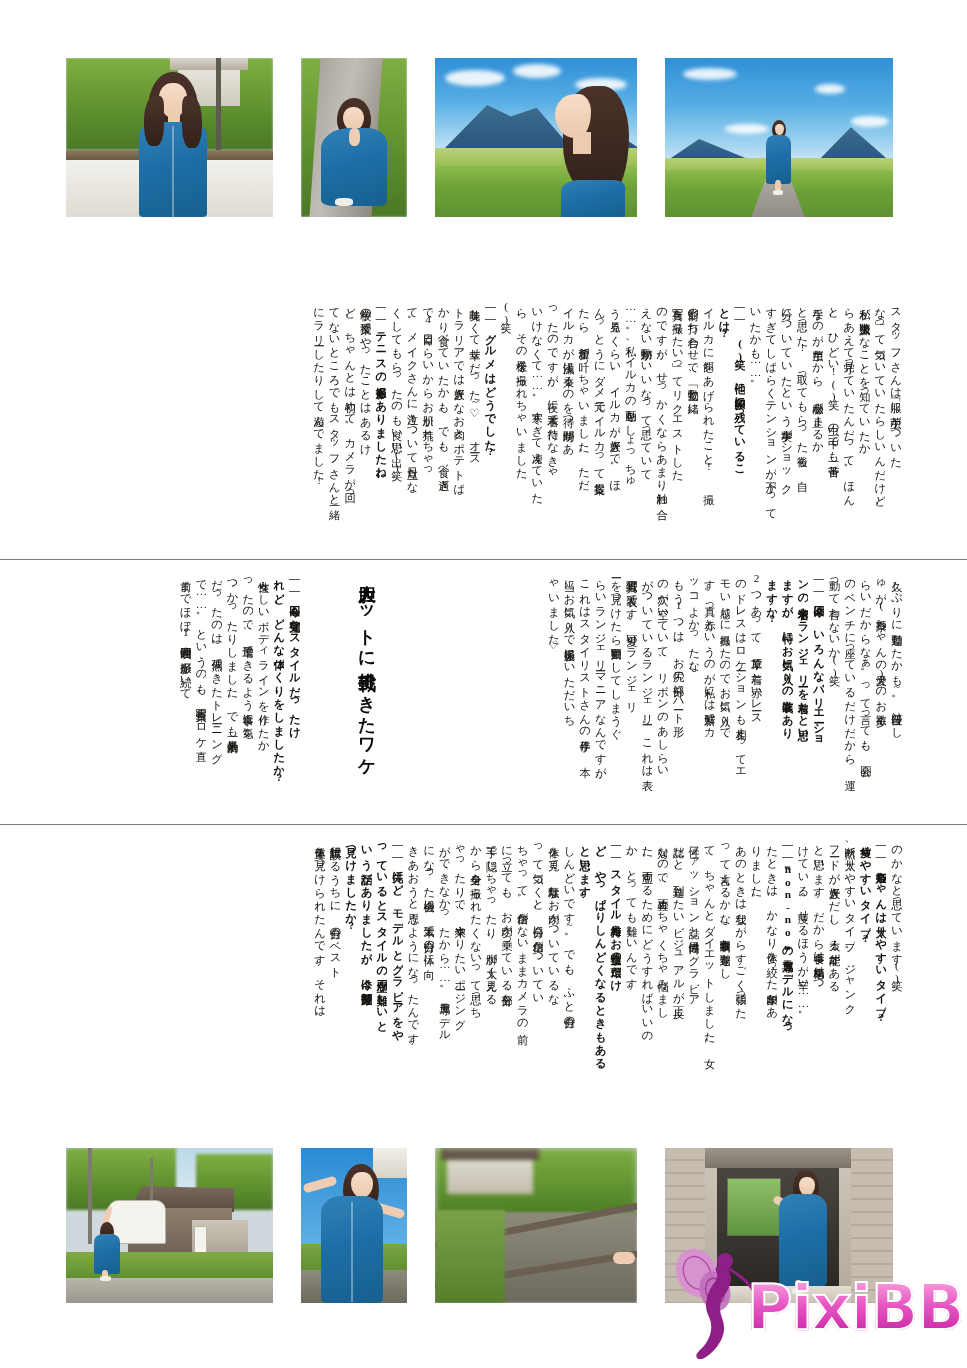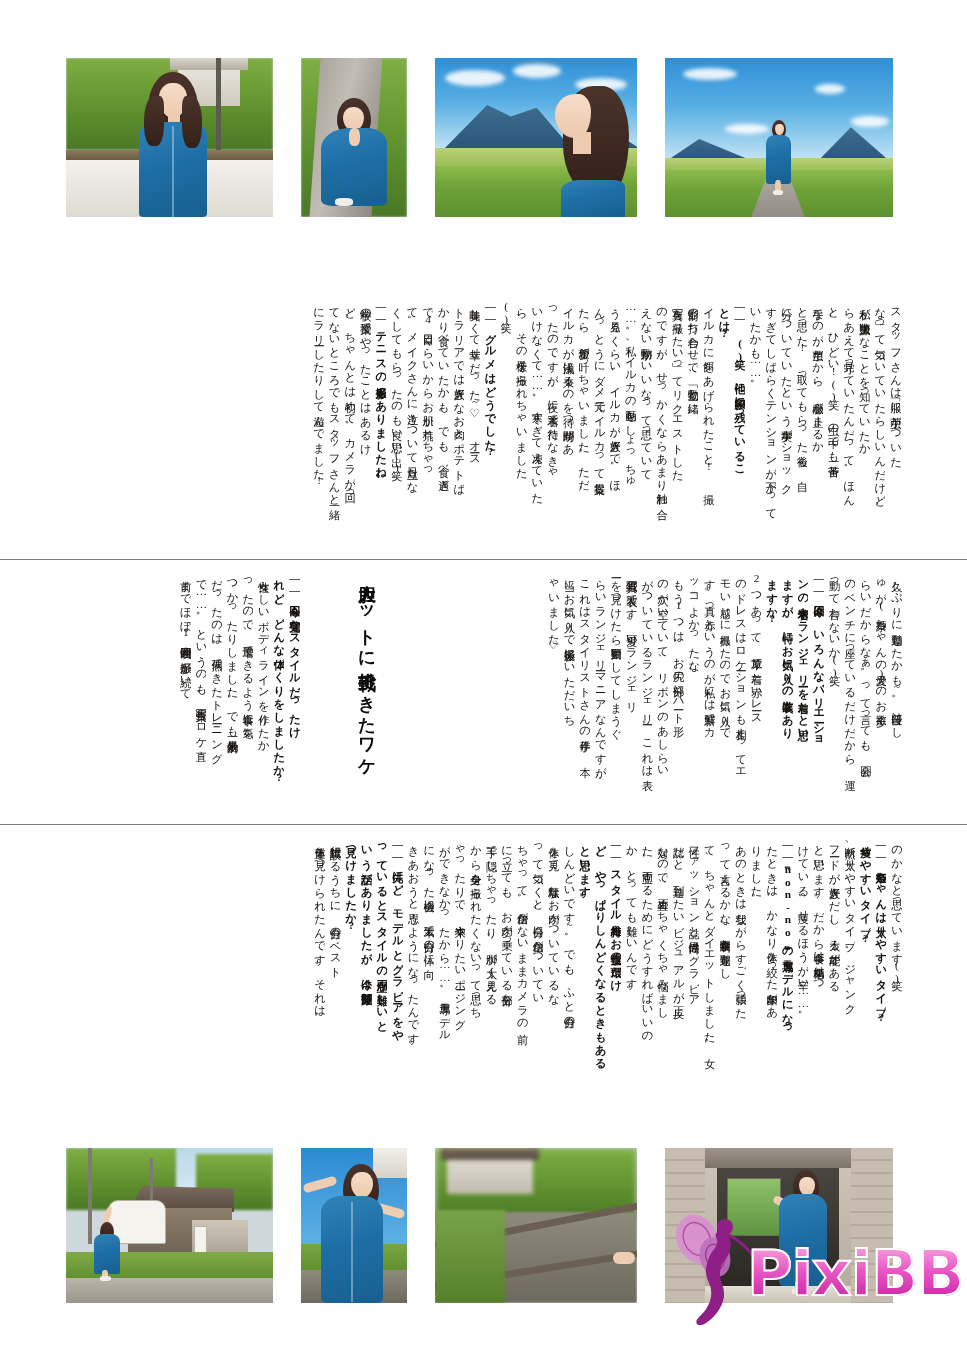--- a/index.html
+++ b/index.html
@@ -190,21 +190,21 @@
     left: 0;
     width: 967px;
     height: 1px;
     background: #7b7b7b;
   }
 
   
   #watermark {
     position: absolute;
     left: 663px;
-    top: 1213px;
+    top: 1247px;
     width: 300px;
     height: 112px;
     pointer-events: none;
   }
   #watermark-text {
     position: absolute;
     left: 84px;
     top: 30px;
     font-family: "DejaVu Sans", "Liberation Sans", sans-serif;
     font-weight: bold;

